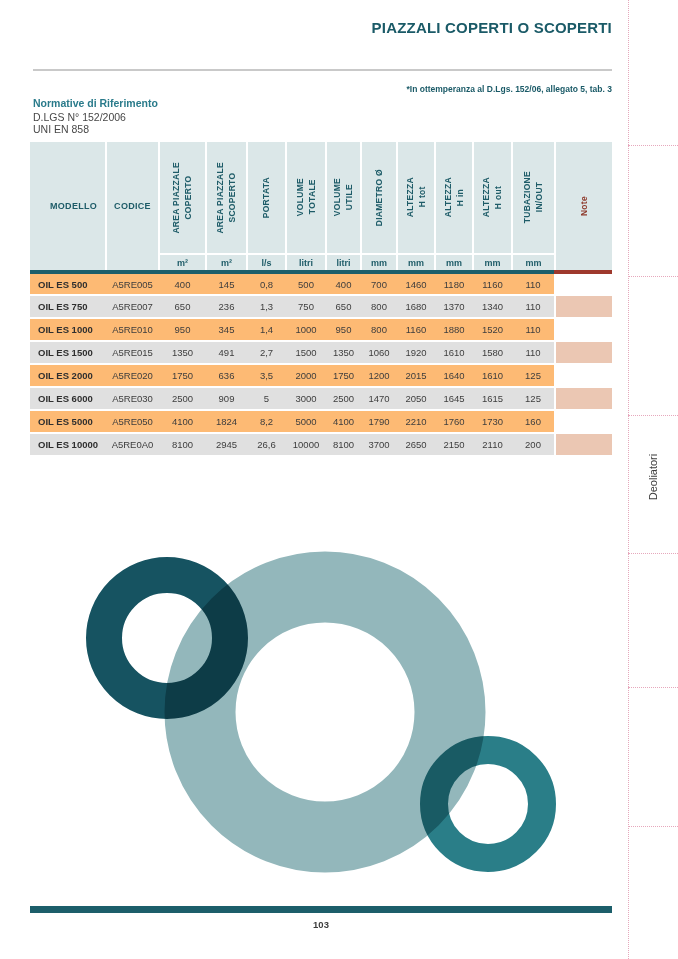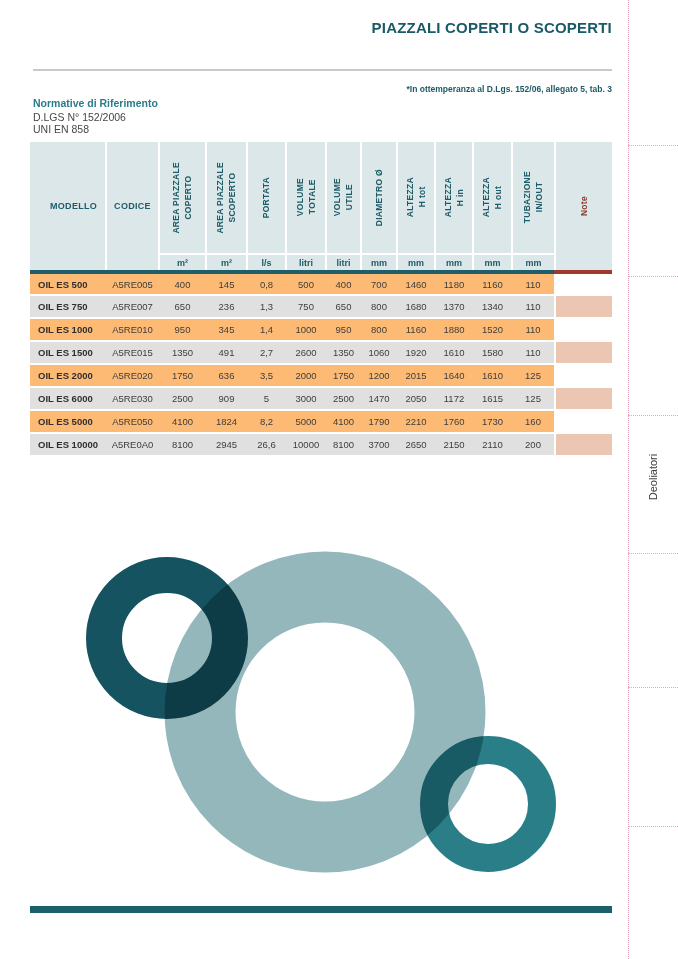--- a/index.html
+++ b/index.html
@@ -226,21 +226,21 @@
           <td>1520</td>
           <td>110</td>
           <td class="note-cell"></td>
         </tr>
         <tr class="even">
           <td class="model">OIL ES 1500</td>
           <td>A5RE015</td>
           <td>1350</td>
           <td>491</td>
           <td>2,7</td>
-          <td>2600</td>
+          <td>1500</td>
           <td>1350</td>
           <td>1060</td>
           <td>1920</td>
           <td>1610</td>
           <td>1580</td>
           <td>110</td>
           <td class="note-cell"></td>
         </tr>
         <tr class="odd">
           <td class="model">OIL ES 2000</td>
@@ -260,21 +260,21 @@
         <tr class="even">
           <td class="model">OIL ES 6000</td>
           <td>A5RE030</td>
           <td>2500</td>
           <td>909</td>
           <td>5</td>
           <td>3000</td>
           <td>2500</td>
           <td>1470</td>
           <td>2050</td>
-          <td>1172</td>
+          <td>1645</td>
           <td>1615</td>
           <td>125</td>
           <td class="note-cell"></td>
         </tr>
         <tr class="odd">
           <td class="model">OIL ES 5000</td>
           <td>A5RE050</td>
           <td>4100</td>
           <td>1824</td>
           <td>8,2</td>
@@ -299,20 +299,21 @@
           <td>2650</td>
           <td>2150</td>
           <td>2110</td>
           <td>200</td>
           <td class="note-cell"></td>
         </tr>
       </tbody>
   </table>
 
   <div class="footer-bar"></div>
+  <div class="page-num">103</div>
 
   <div class="vdot"></div>
   <div class="hdot" style="top:145px"></div>
   <div class="hdot" style="top:276px"></div>
   <div class="hdot" style="top:415px"></div>
   <div class="hdot" style="top:553px"></div>
   <div class="hdot" style="top:687px"></div>
   <div class="hdot" style="top:826px"></div>
   <div class="tab-label-box">
     <span>Deoliatori</span>

